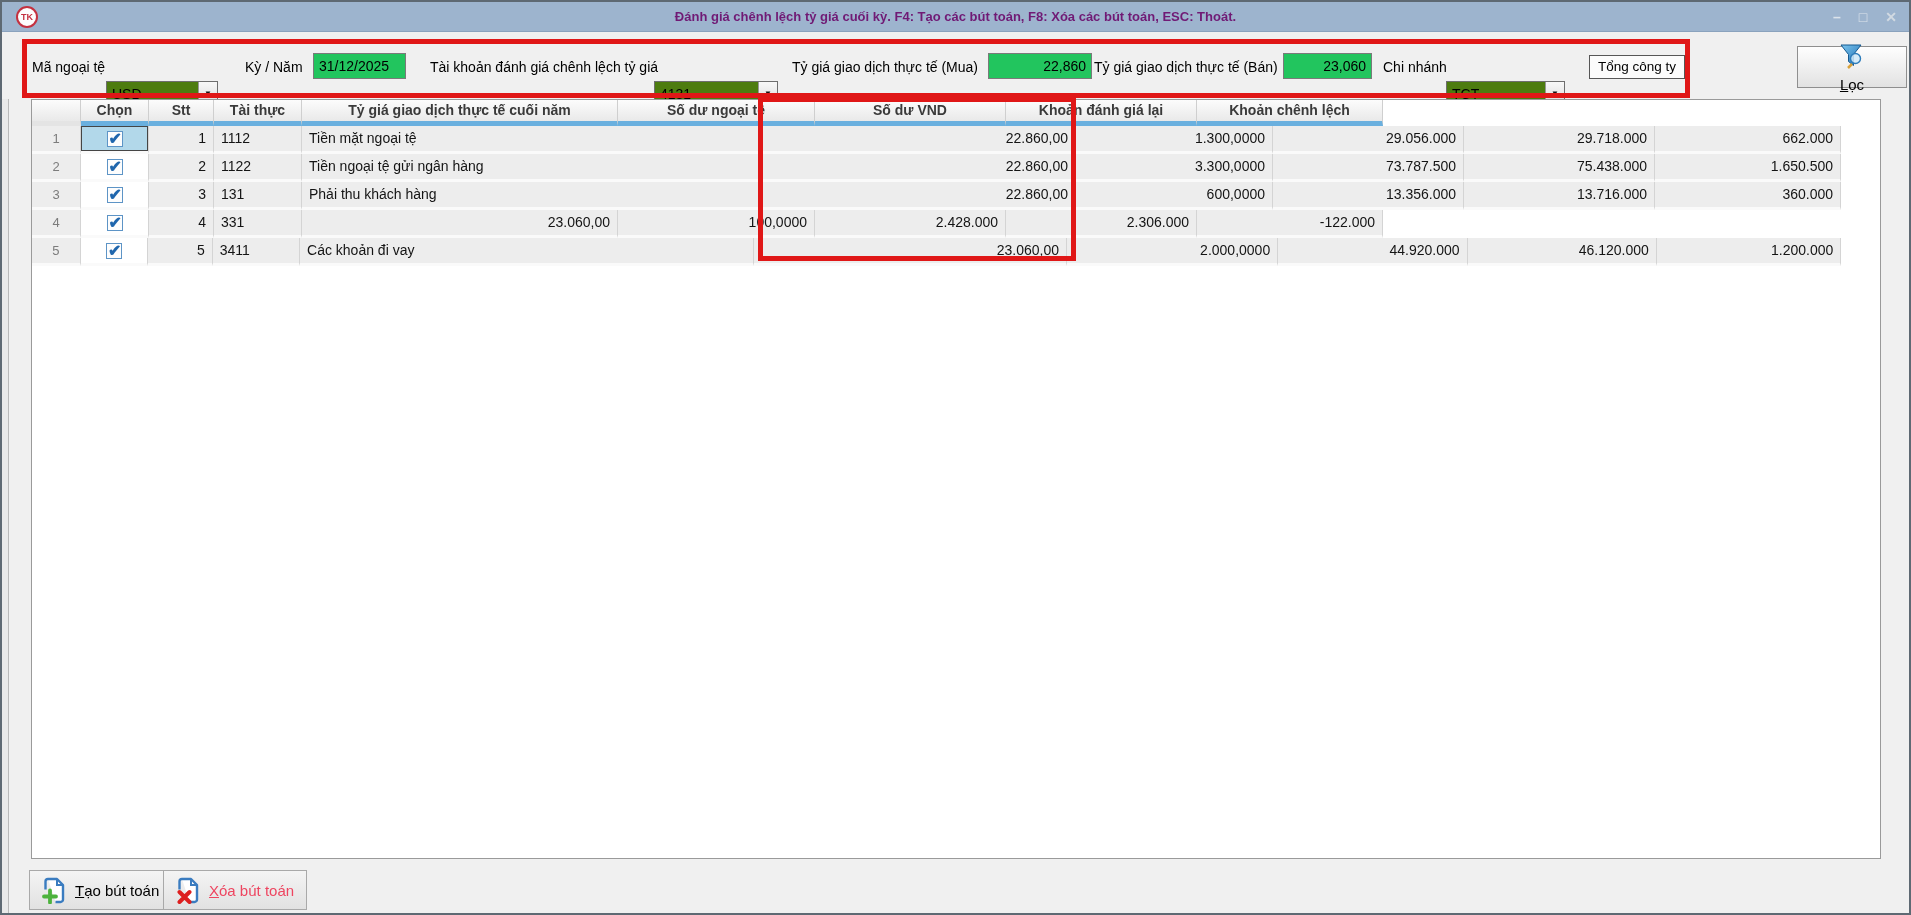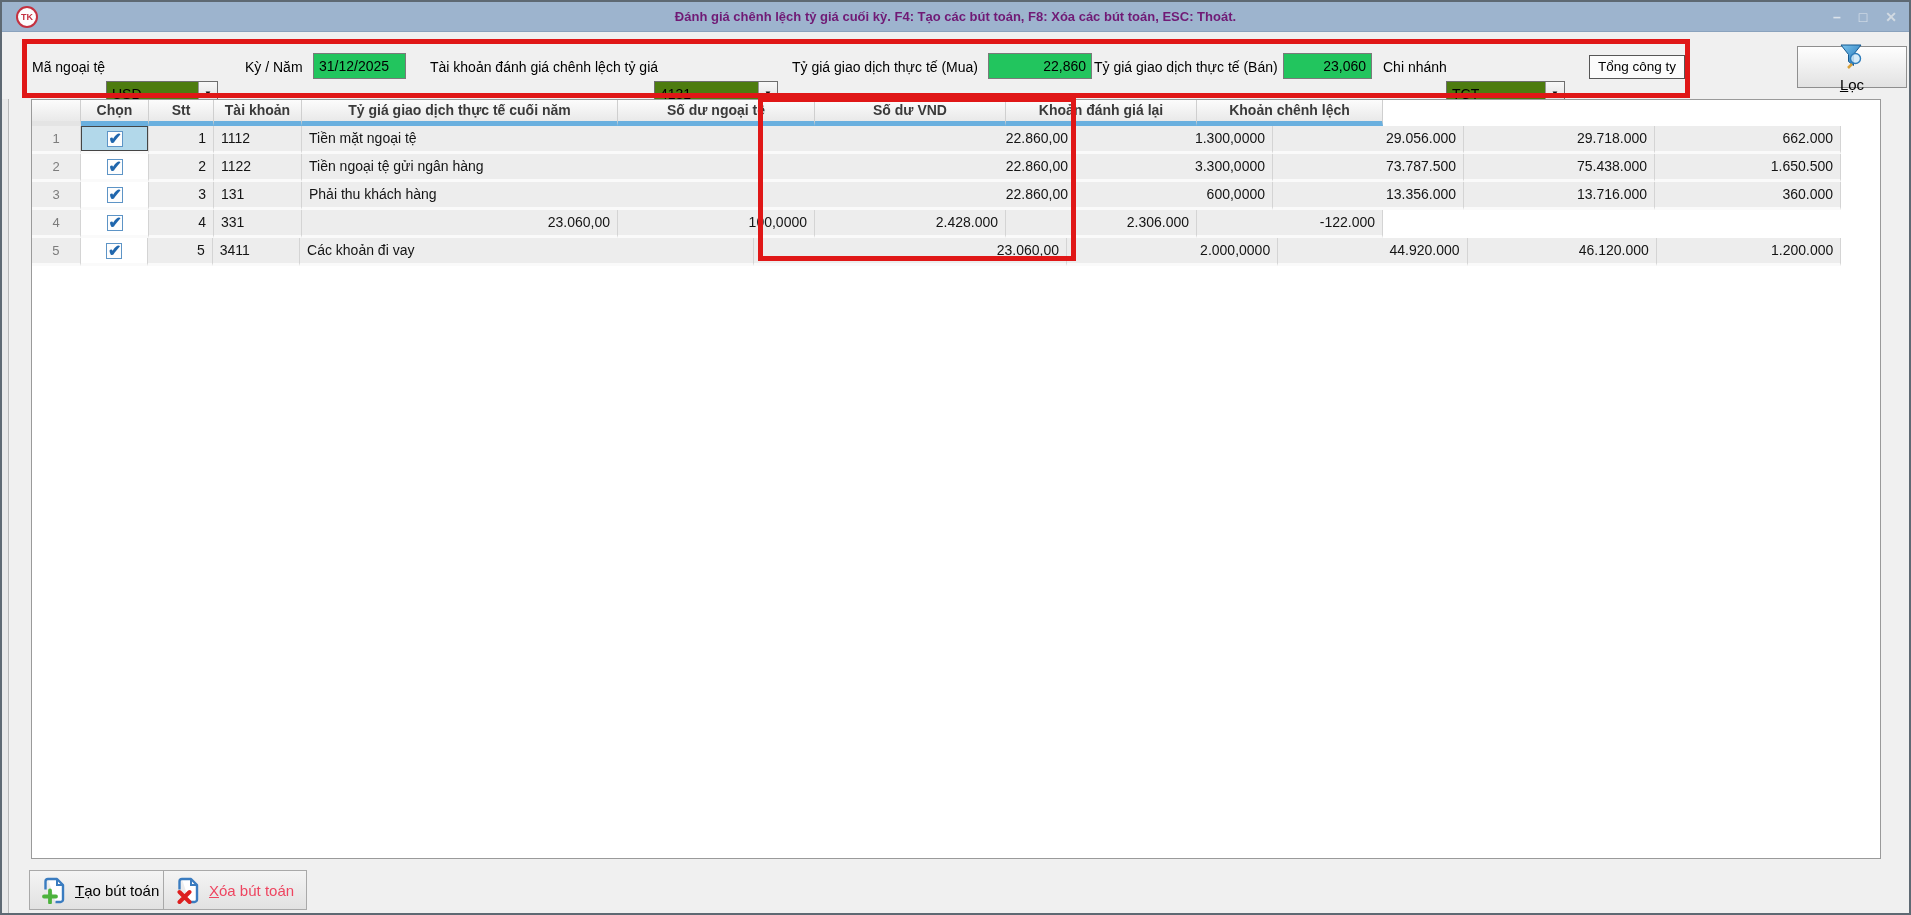--- a/index.html
+++ b/index.html
@@ -178,21 +178,21 @@
       </span>
       <span class="btn-label"><u>L</u>ọc</span>
     </button>
   </div>
 
   <div class="grid">
     <div class="grid-header" id="grid-header">
         <div class="hcell rownum-h" style="width: 49px;"></div>
         <div class="hcell " style="width: 68px;">Chọn</div>
         <div class="hcell " style="width: 65px;">Stt</div>
-        <div class="hcell " style="width: 88px;">Tài khoản</div>
+        <div class="hcell " style="width: 88px;">Tài thực</div>
         <div class="hcell " style="width: 316px;">Tỷ giá giao dịch thực tế cuối năm</div>
         <div class="hcell " style="width: 197px;">Số dư ngoại tệ</div>
         <div class="hcell " style="width: 191px;">Số dư VND</div>
         <div class="hcell " style="width: 191px;">Khoản đánh giá lại</div>
         <div class="hcell " style="width: 186px;">Khoản chênh lệch</div>
         <div class="hcell filler-h" style="width: 39px;"></div>
       </div>
     <div id="grid-rows">
         <div class="grid-row">
           <div class="cell rownum" style="width: 49px;">1</div>

